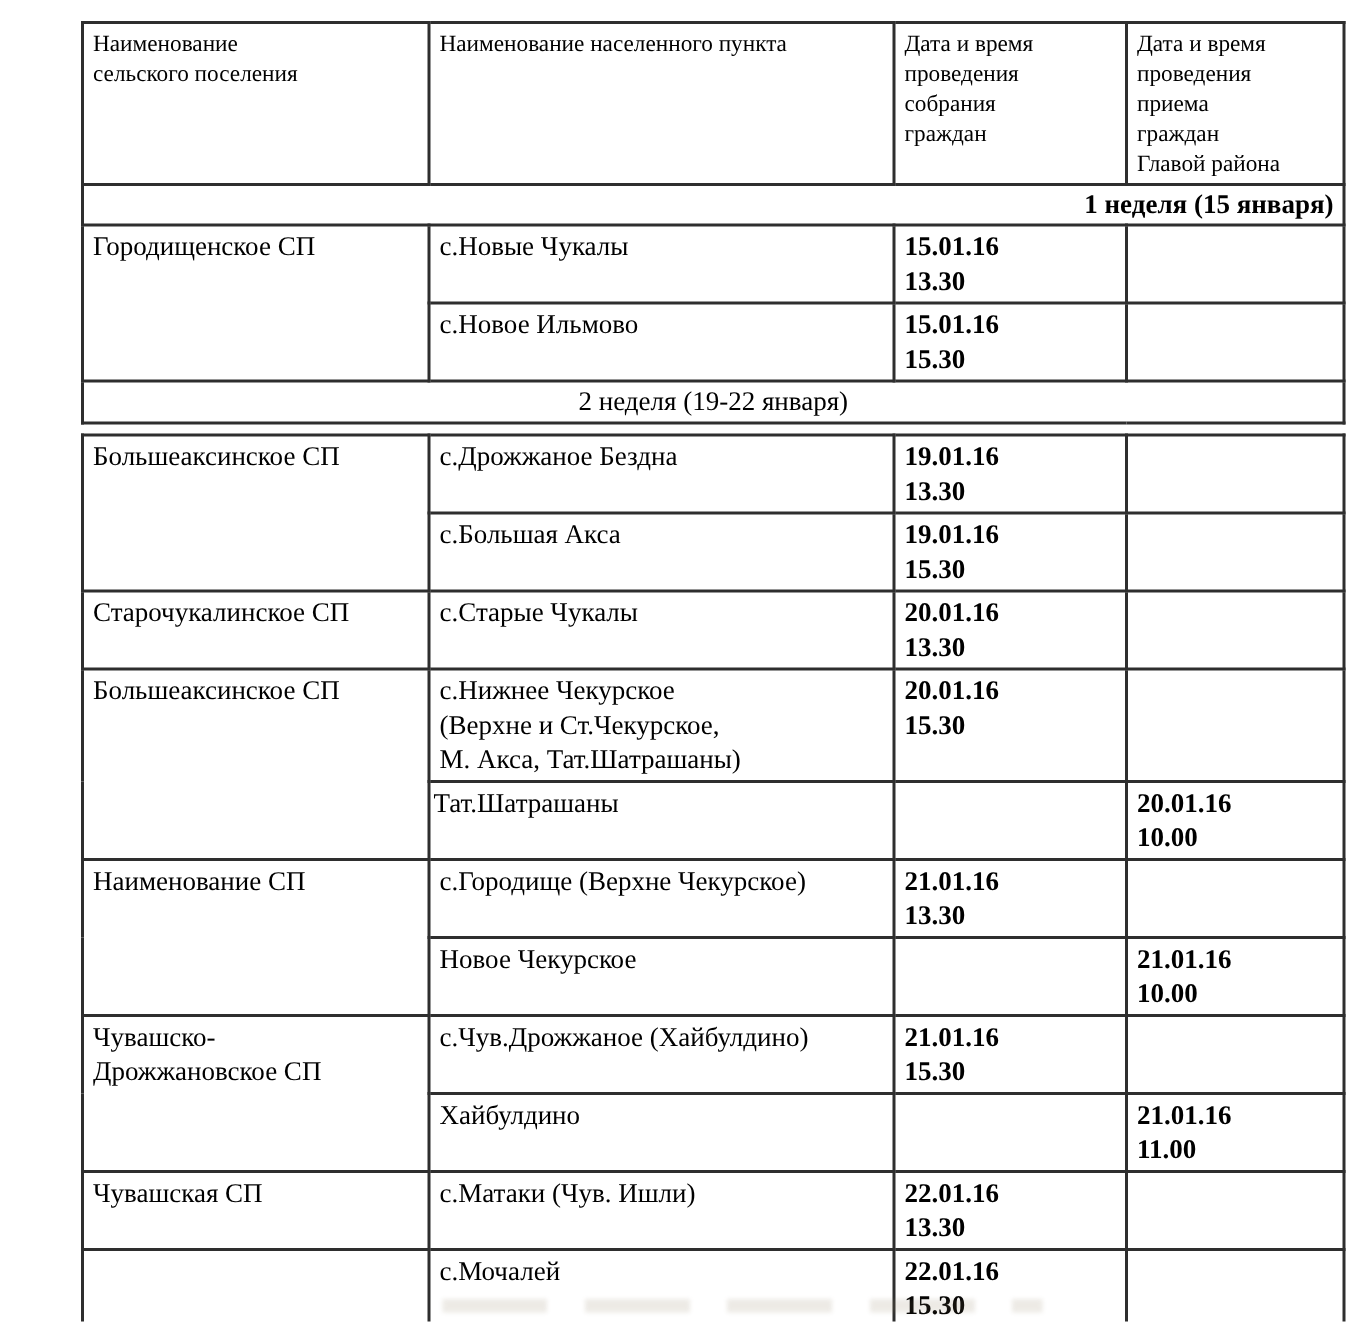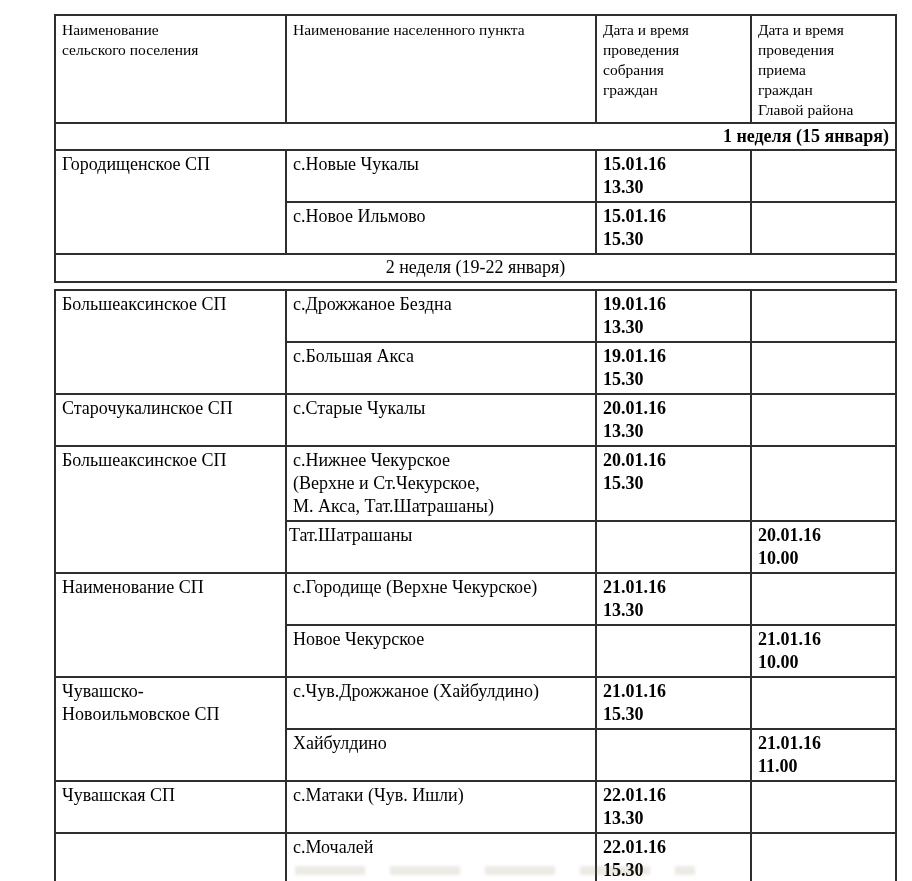--- a/index.html
+++ b/index.html
@@ -163,21 +163,21 @@
           <td class="col-date"></td>
         </tr>
         <tr>
           <td class="col-place">Новое Чекурское</td>
           <td class="col-date"></td>
           <td class="col-date">21.01.16
 10.00</td>
         </tr>
         <tr>
           <td class="col-settlement" rowspan="2">Чувашско-
-Новоильмовское СП</td>
+Дрожжановское СП</td>
           <td class="col-place">с.Чув.Дрожжаное (Хайбулдино)</td>
           <td class="col-date">21.01.16
 15.30</td>
           <td class="col-date"></td>
         </tr>
         <tr>
           <td class="col-place">Хайбулдино</td>
           <td class="col-date"></td>
           <td class="col-date">21.01.16
 11.00</td>

